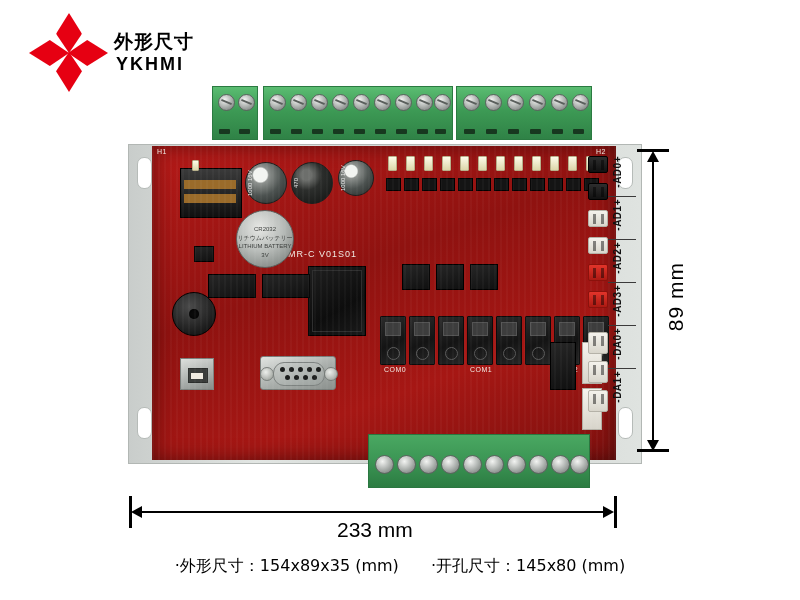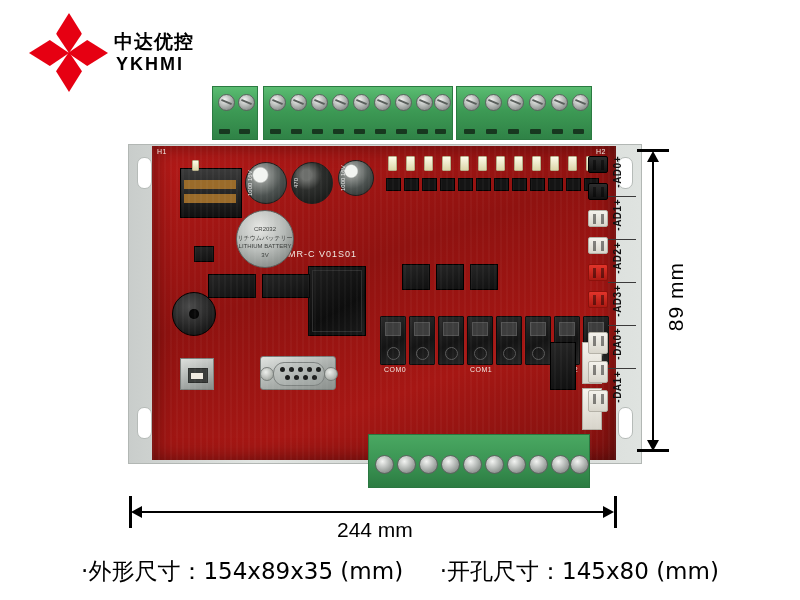--- a/index.html
+++ b/index.html
@@ -29,21 +29,21 @@
             letter-spacing:2px;color:#000;}
 
   .titlebox{position:absolute;left:196px;top:24px;width:598px;height:51px;
             border:2px solid #000;background:#fff;box-sizing:border-box;}
   .titlebox span{display:block;width:100%;text-align:center;line-height:47px;
             font-size:25px;font-weight:bold;color:#000;letter-spacing:0.5px;
             font-family:"DejaVu Sans",sans-serif;}
 
   
   .caption{position:absolute;left:0;top:556px;width:800px;text-align:center;
-           font-size:23px;color:#000;font-family:"DejaVu Sans",sans-serif;}
+           font-size:16px;color:#000;font-family:"DejaVu Sans",sans-serif;}
   .caption .seg{display:inline-block;}
   .caption .gap{display:inline-block;width:22px;}
 
   
   .stage{position:absolute;left:100px;top:84px;width:600px;height:440px;}
 
   
   .bracket{position:absolute;left:28px;top:60px;width:512px;height:318px;
            background:linear-gradient(90deg,#c9cdcb,#e2e6e3 25%,#cfd3d0 60%,#dfe3e0);
            border:1px solid #b2b7b4;}
@@ -174,21 +174,21 @@
 
 <div class="page">
 
   <div class="brand">
     <div class="logo">
       <span class="petal p-top"></span>
       <span class="petal p-bottom"></span>
       <span class="petal p-left"></span>
       <span class="petal p-right"></span>
     </div>
-    <div class="brand-cn">中达优控</div>
+    <div class="brand-cn">外形尺寸</div>
     <div class="brand-en">YKHMI</div>
   </div>
 
 
   <div class="stage">
 
     <div class="bracket">
       <span class="kslot a"></span>
       <span class="kslot b"></span>
       <span class="kslot c"></span>
@@ -432,21 +432,21 @@
     <span class="arrow down" style="left:647px;top:440px;"></span>
     <span class="dimlabel vert" style="left:664px;top:262px;">89 mm</span>
   </div>
 
   <div>
     <span class="tick" style="left:129px;top:496px;width:3px;height:32px;"></span>
     <span class="tick" style="left:614px;top:496px;width:3px;height:32px;"></span>
     <span class="dim dimline-h" style="left:134px;top:511px;width:477px;"></span>
     <span class="arrow left" style="left:131px;top:506px;"></span>
     <span class="arrow right" style="left:603px;top:506px;"></span>
-    <span class="dimlabel" style="left:337px;top:518px;">244 mm</span>
+    <span class="dimlabel" style="left:337px;top:518px;">233 mm</span>
   </div>
 
   <div class="caption">
     <span class="seg">·外形尺寸：154x89x35 (mm)</span>
     <span class="gap"></span>
     <span class="seg">·开孔尺寸：145x80 (mm)</span>
   </div>
 
 </div>
 

